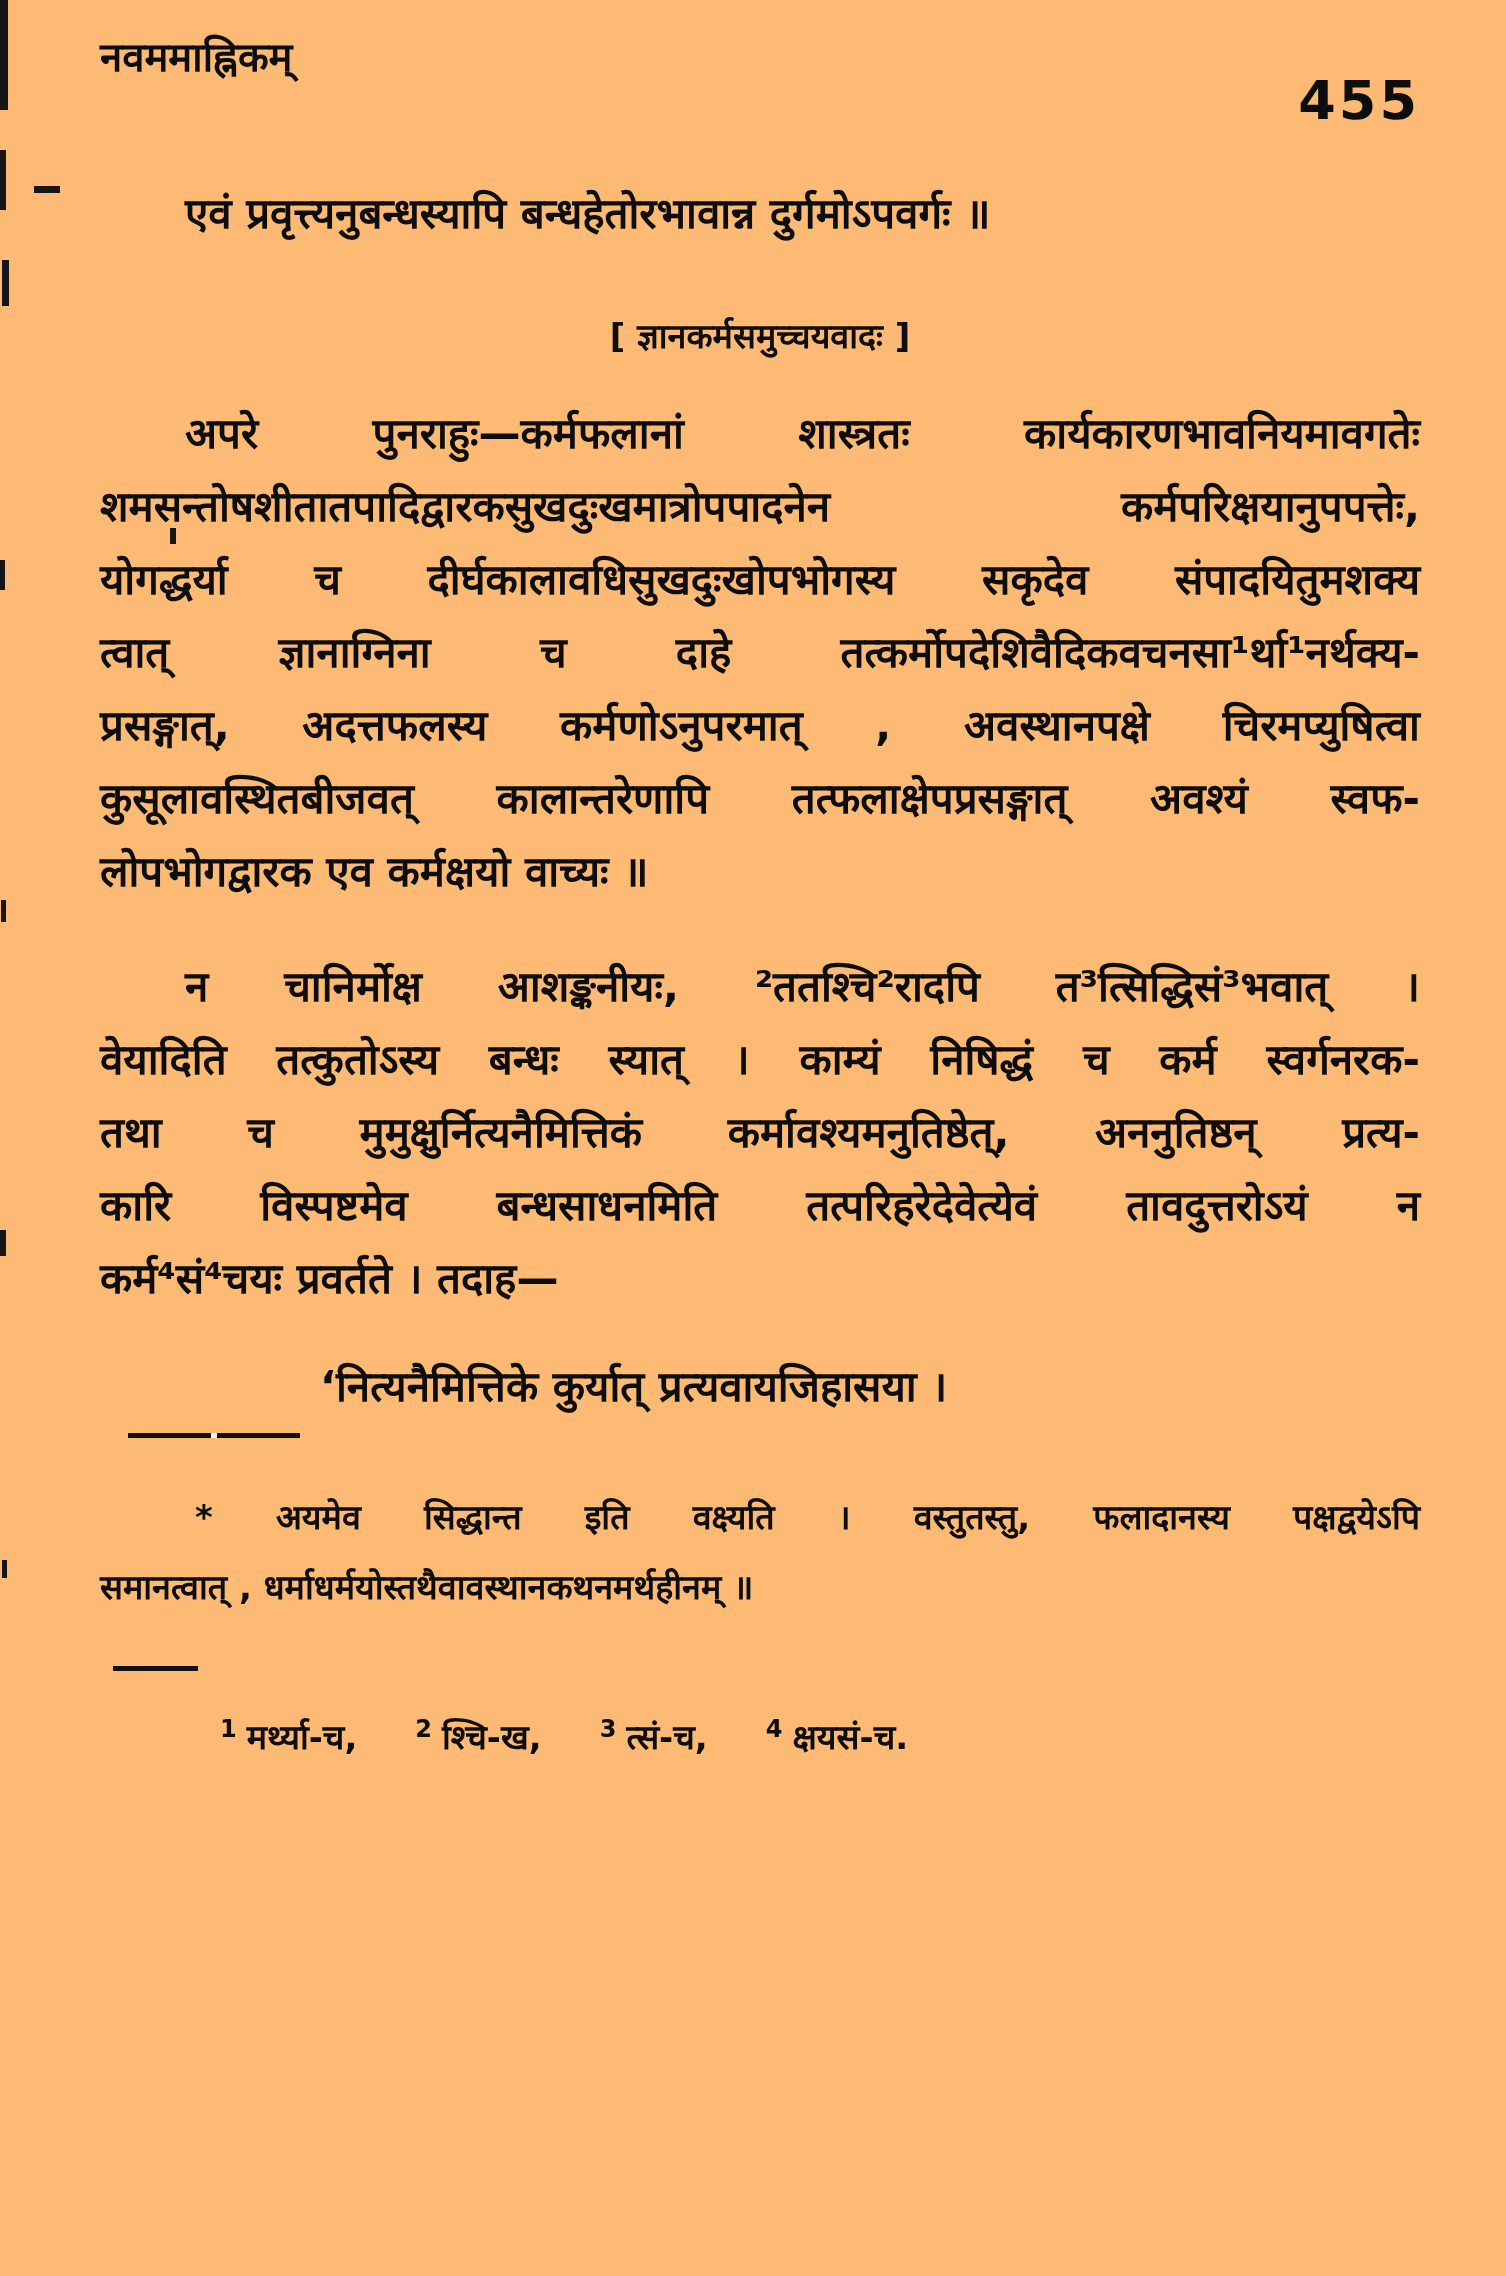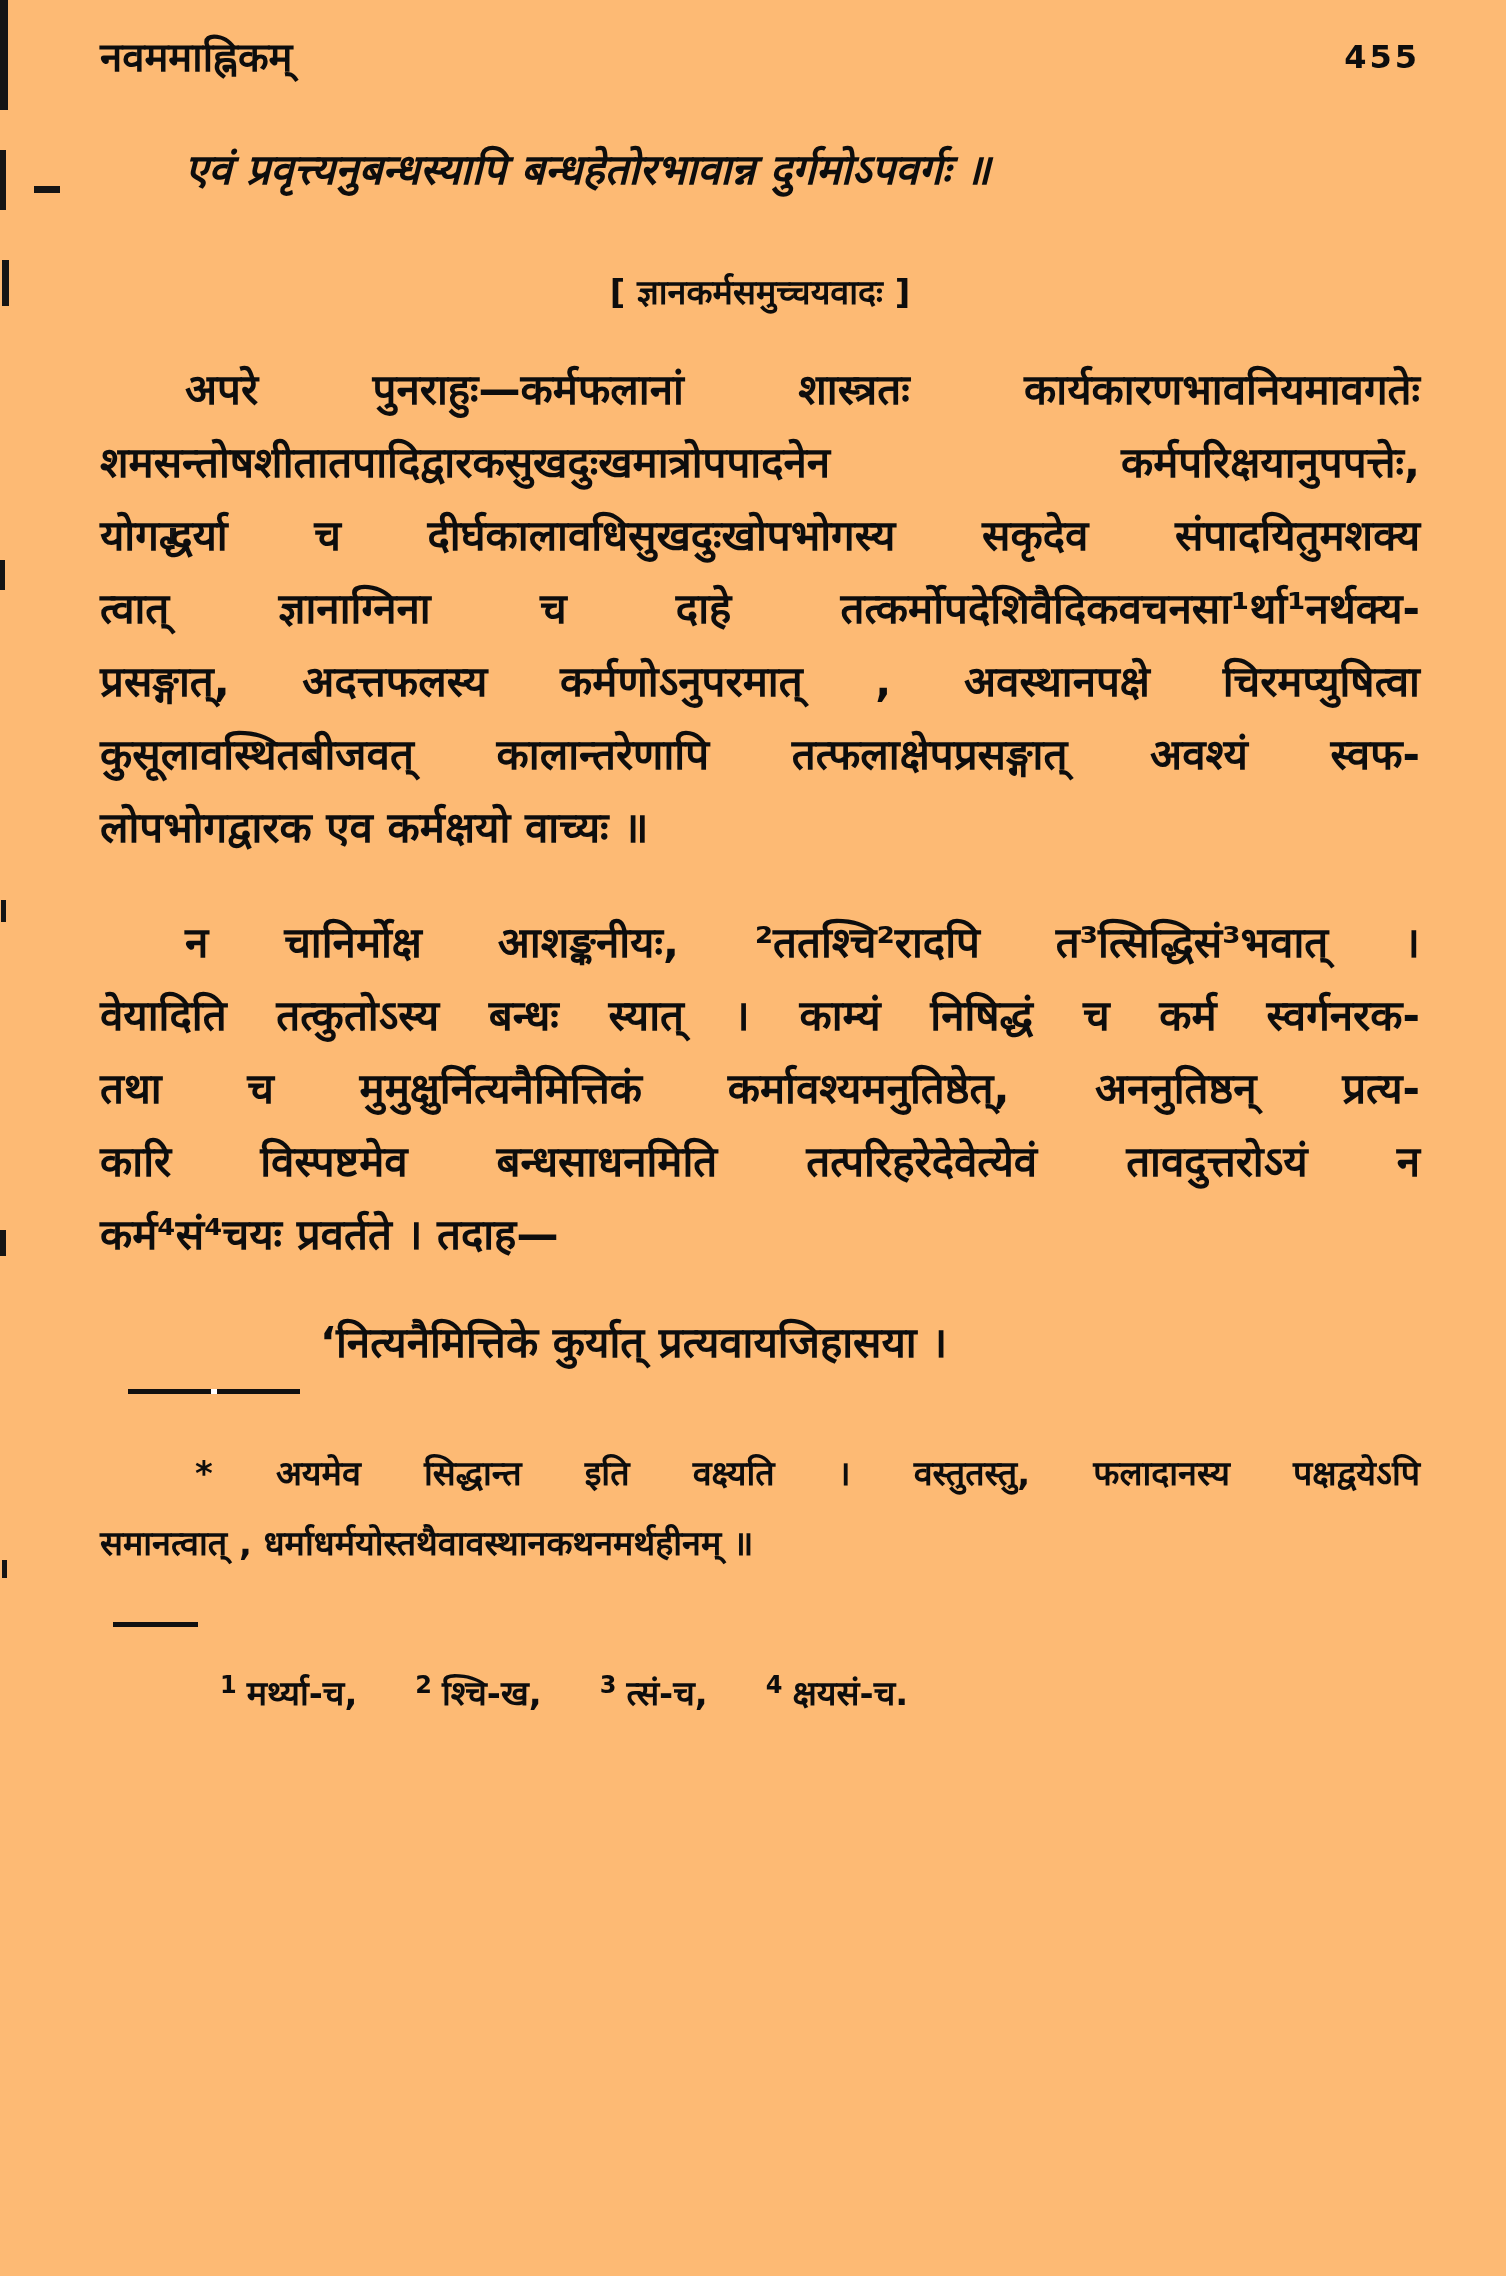--- a/index.html
+++ b/index.html
@@ -21,32 +21,32 @@
     top: 33px;
   }
   .header-row {
     display: flex;
     justify-content: space-between;
     align-items: flex-start;
     font-size: 40px;
     line-height: 48px;
     margin-bottom: 52px;
   }
-  .page-number { font-size: 32px; letter-spacing: 3px; }
+  .page-number { font-size: 54px; letter-spacing: 3px; margin-top: 44px; }
   .line {
     font-size: 42px;
     line-height: 73px;
     white-space: normal;
   }
   .full {
     text-align: justify;
     text-align-last: justify;
   }
   .indent { text-indent: 85px; }
-  .para-2 { margin-top: 42px; font-style: italic; }
+  .para-2 { margin-top: 42px; }
   .section-heading {
     margin-top: 50px;
     font-size: 34px;
     line-height: 73px;
     text-align: center;
   }
   .para-3 { margin-top: 24px; }
   .para-4 { margin-top: 42px; }
   .verse { margin-top: 32px; margin-left: 220px; }
   .verse .line { line-height: 80px; }

